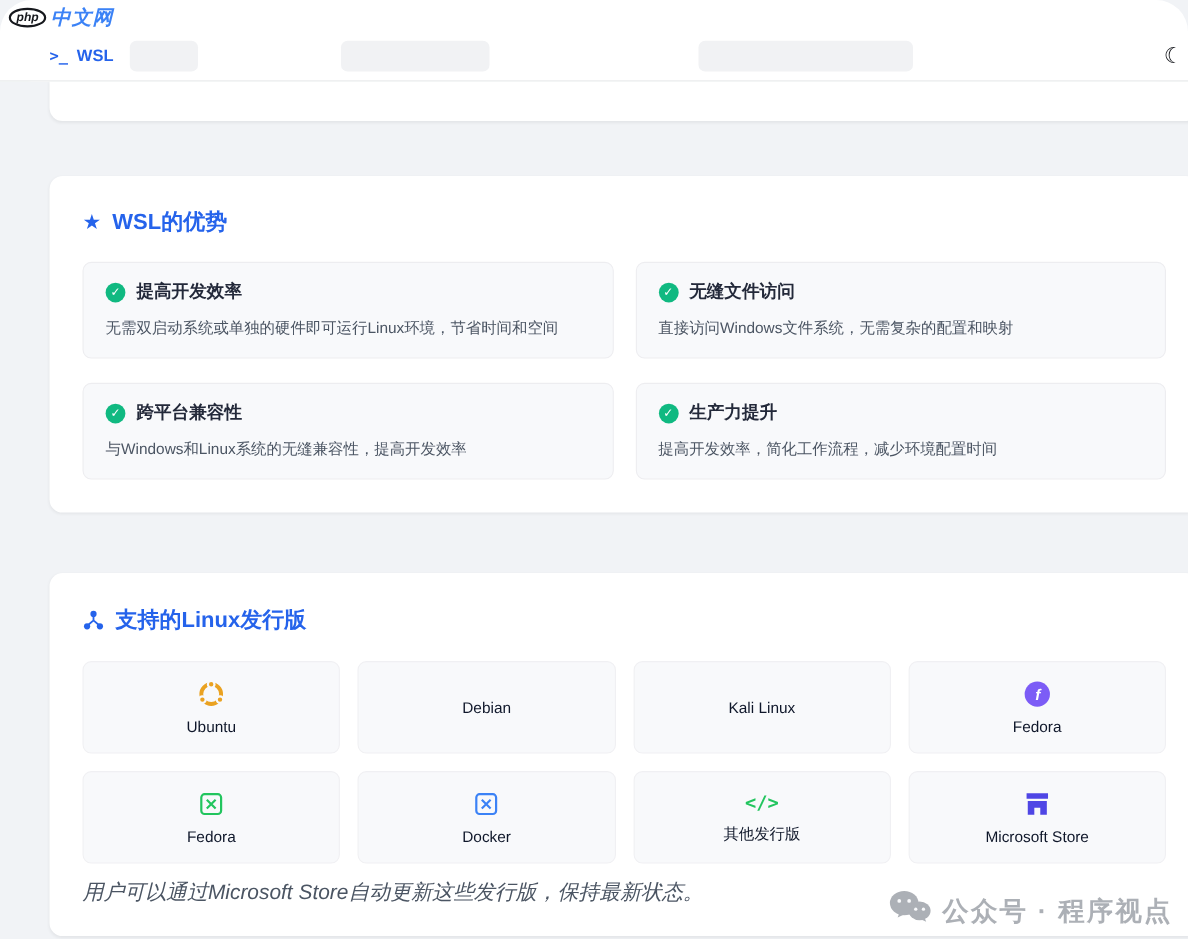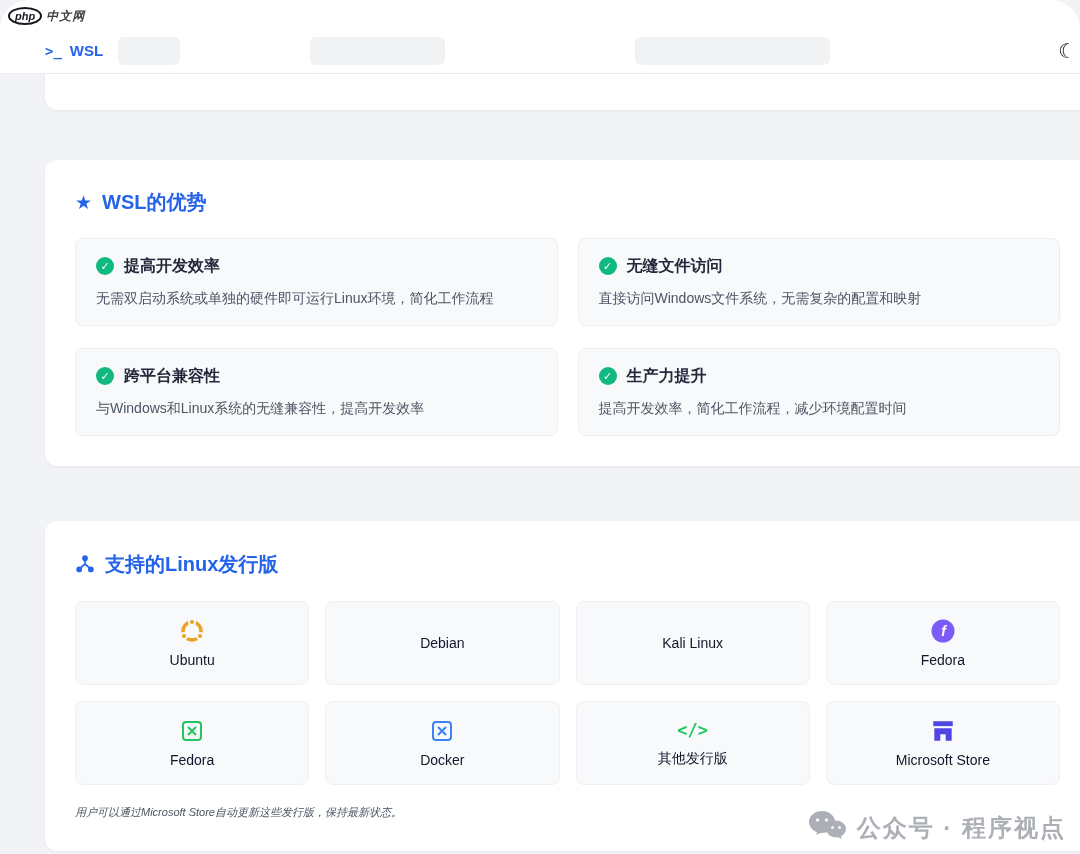--- a/index.html
+++ b/index.html
@@ -15,21 +15,21 @@
   .site-header { background:#fff;border-radius:29px; }
   .logo-row {
     height:28px; display:flex; align-items:center; padding:4px 8px 0 8px;
   }
   .logo-badge {
     display:inline-block; border:2px solid #16181d; border-radius:50%;
     font-size:11px; font-weight:bold; font-style:italic;
     padding:0 5px; line-height:14px; color:#16181d;
   }
   .logo-site {
-    font-size:12px; font-weight:bold; font-style:italic; color:#404040; margin-left:4px;
+    font-size:18px; font-weight:bold; font-style:italic; color:#3b82f6; margin-left:4px;
     letter-spacing:1px;
   }
   .main-nav {
     position:relative; height:46px; background:#fff;
     border-bottom:1px solid #e9eaec;
     display:flex; align-items:center; padding:0 45px;
   }
   .nav-title {
     display:flex; align-items:center; gap:8px;
     color:#2563eb; font-weight:bold; font-size:15px; cursor:pointer;
@@ -94,21 +94,21 @@
     gap:8px; cursor:pointer;
   }
   .distro-label { font-size:14px; color:#0f172a; }
   .glyph-code {
     font-family:"DejaVu Sans Mono","Liberation Mono",monospace;
     font-weight:bold; font-size:17px; color:#22c55e; line-height:24px;
   }
   .icon-wrap { height:26px; display:flex; align-items:center; justify-content:center; }
 
   .update-note {
-    margin-top:18px; font-size:11px; font-style:italic; color:#4b5563; line-height:18px;
+    margin-top:18px; font-size:19px; font-style:italic; color:#4b5563; line-height:18px;
   }
 
   
   .watermark {
     position:absolute; right:24px; bottom:4px;
     display:flex; align-items:center; gap:10px;
     color:#a6aab0; font-size:24px; font-weight:bold; letter-spacing:2px;
     opacity:.92; pointer-events:none;justify-content:center;
   }
 </style>
@@ -140,21 +140,21 @@
     <h2 class="section-heading">
       <span class="star-glyph">★</span>
       <span>WSL的优势</span>
     </h2>
     <div class="adv-grid">
       <div class="adv-box">
         <div class="adv-title-row">
           <span class="check-circle">✓</span>
           <span class="adv-title">提高开发效率</span>
         </div>
-        <p class="adv-desc">无需双启动系统或单独的硬件即可运行Linux环境，简化工作流程</p>
+        <p class="adv-desc">无需双启动系统或单独的硬件即可运行Linux环境，节省时间和空间</p>
       </div>
       <div class="adv-box">
         <div class="adv-title-row">
           <span class="check-circle">✓</span>
           <span class="adv-title">无缝文件访问</span>
         </div>
         <p class="adv-desc">直接访问Windows文件系统，无需复杂的配置和映射</p>
       </div>
       <div class="adv-box">
         <div class="adv-title-row">

